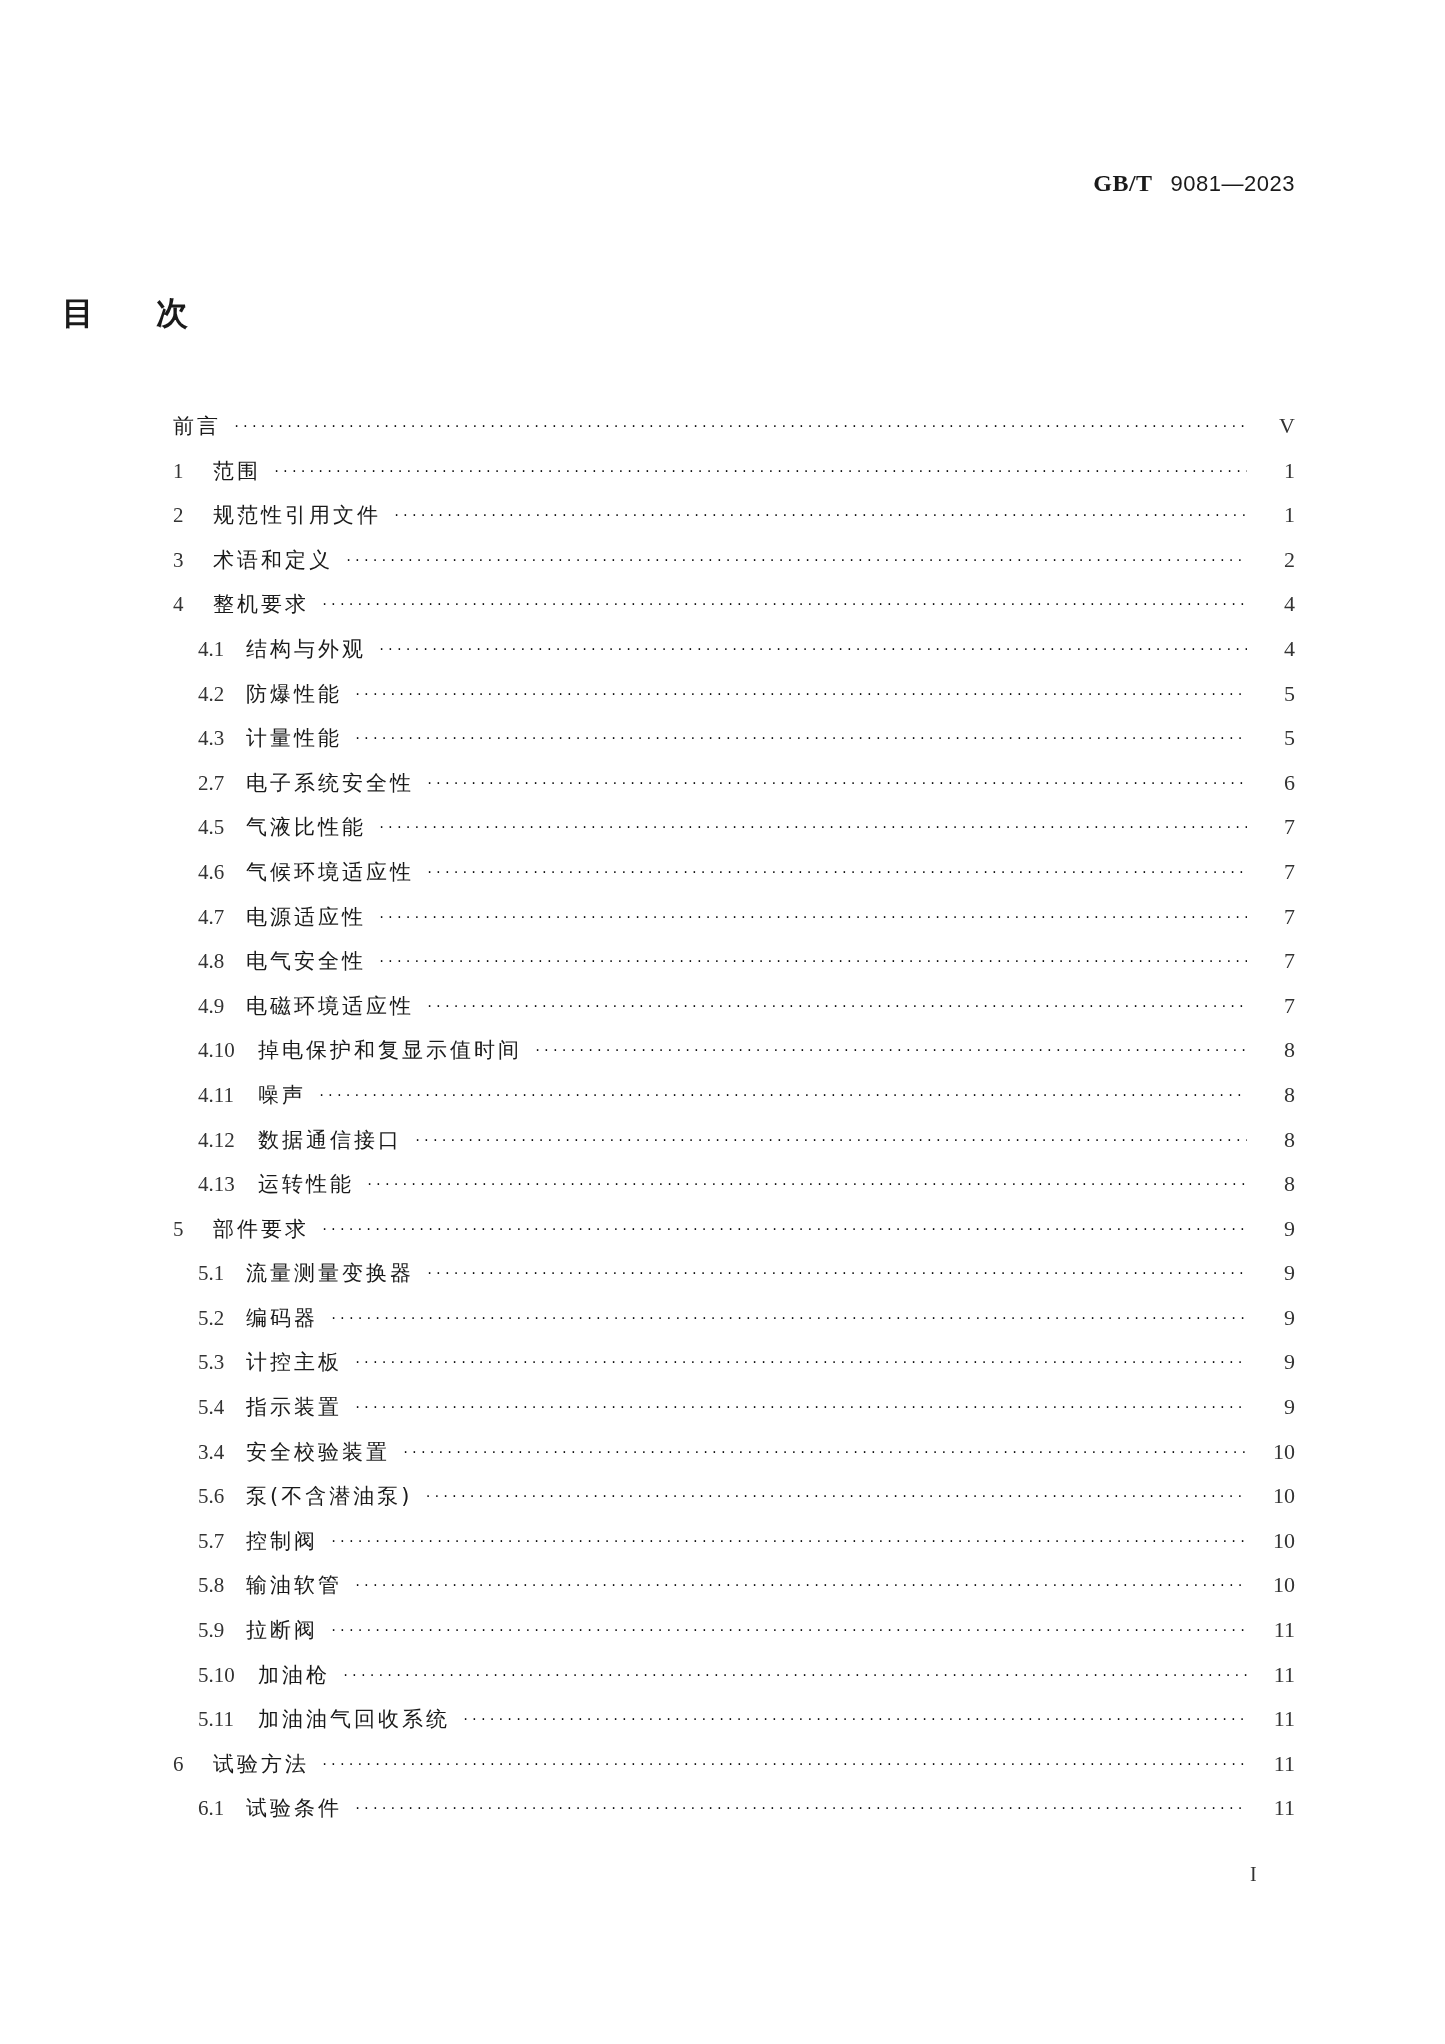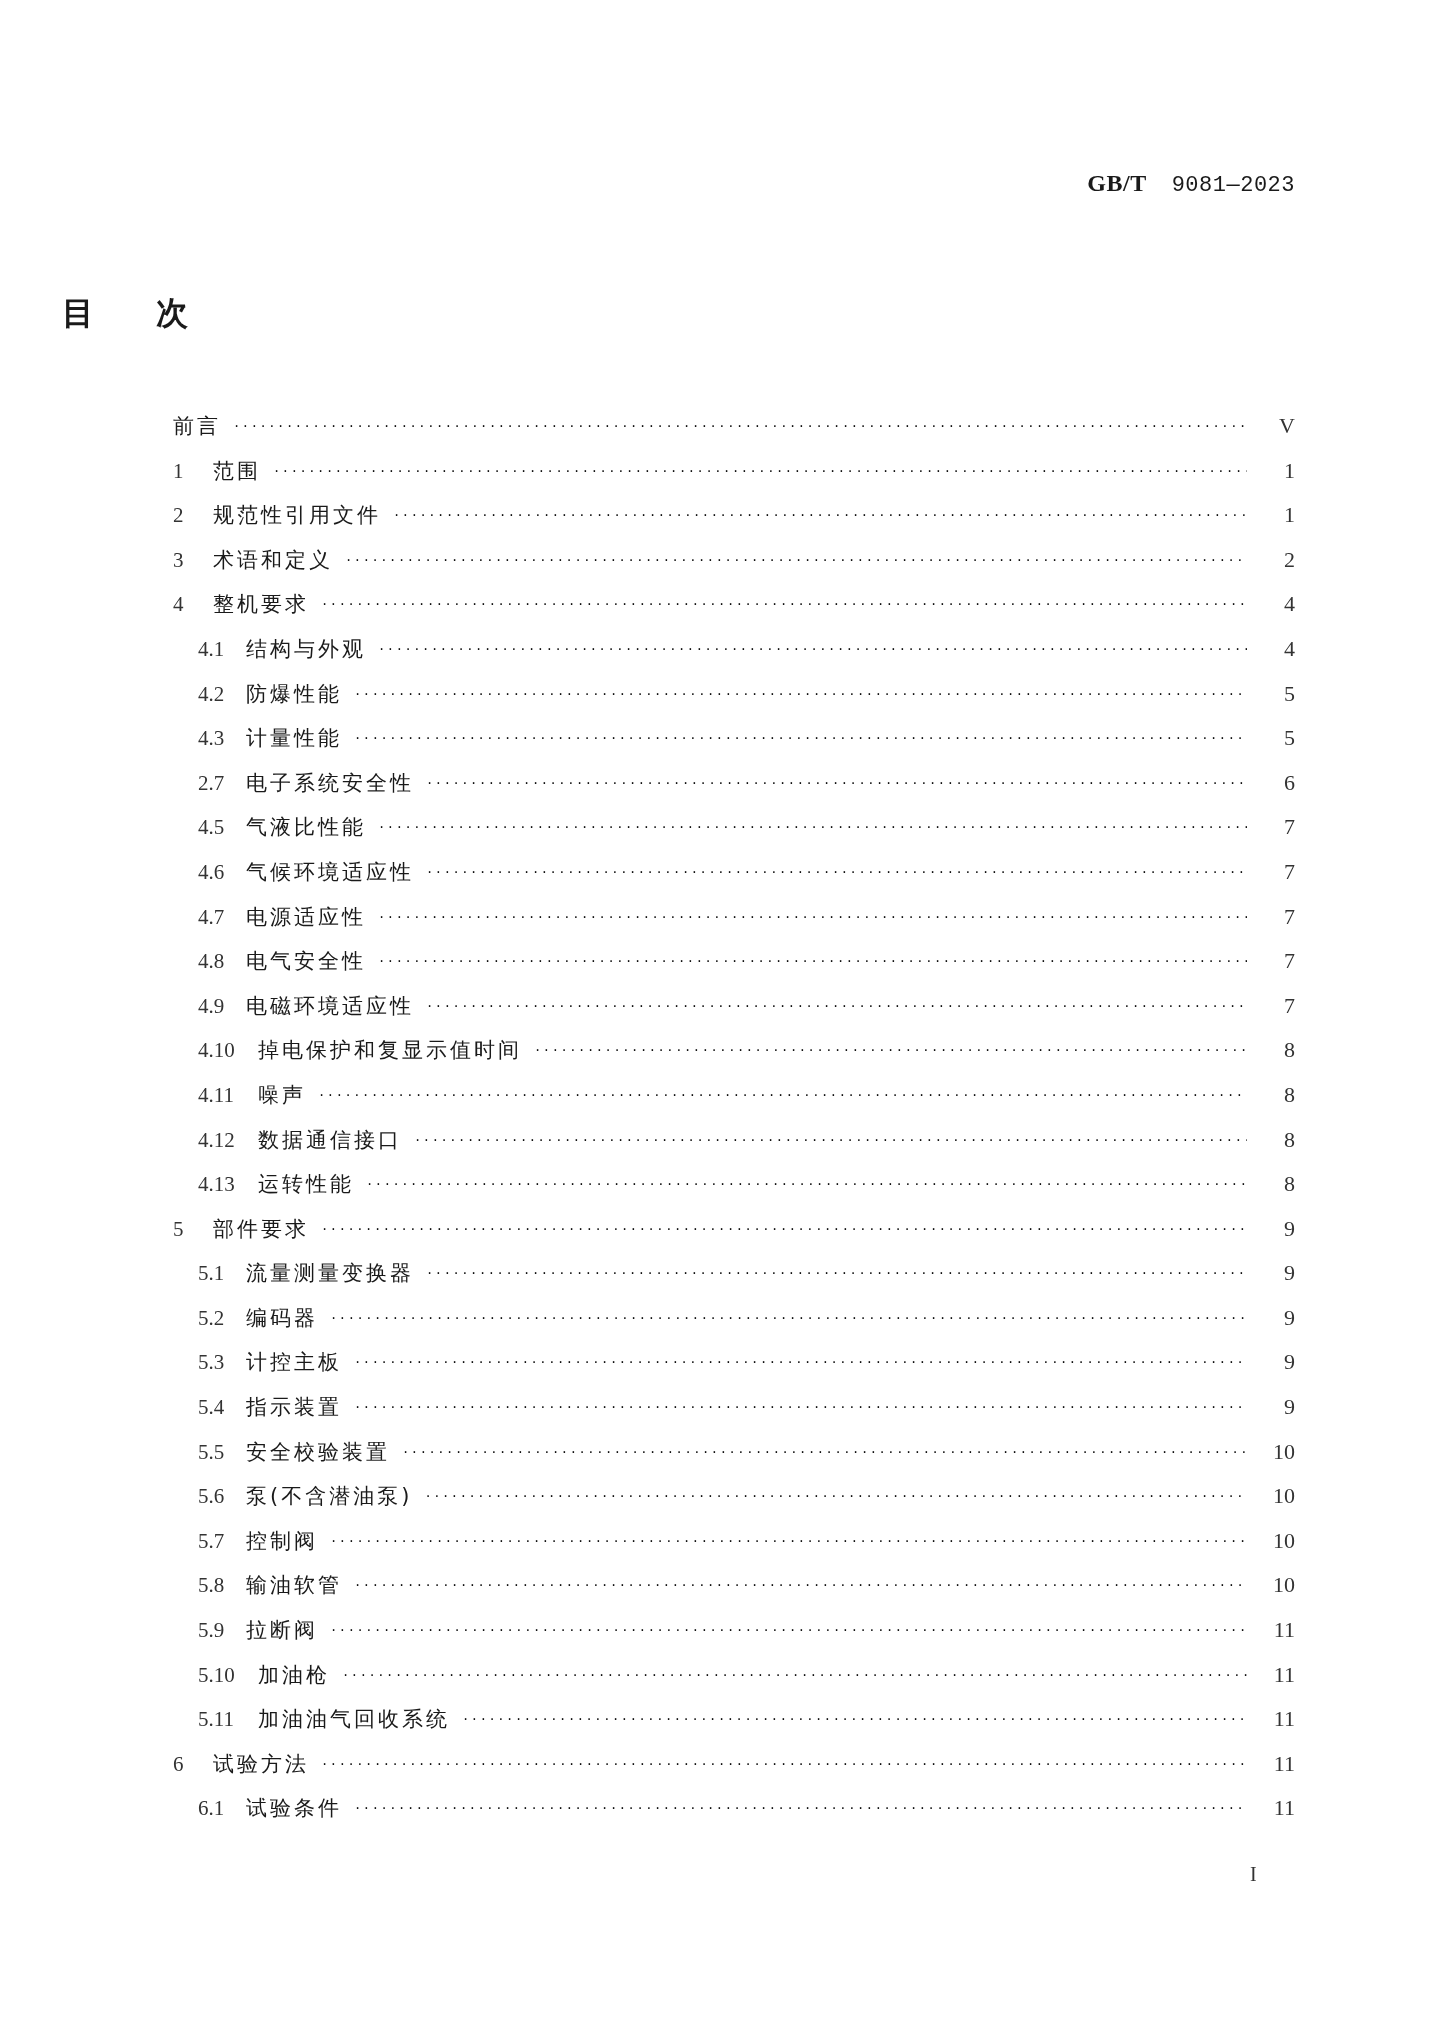--- a/index.html
+++ b/index.html
@@ -23,22 +23,22 @@
       letter-spacing: 0.5px;
       white-space: nowrap;
     }
     .std-code .gbt {
       font-family: "Liberation Serif", serif;
       font-weight: bold;
       font-size: 24px;
       margin-left: 8px;
     }
     .std-code .num {
-      font-family: Liberation Mono, monospace;
-      margin-left: 25px;
+      font-family: Liberation Sans, sans-serif;
+      margin-left: 18px;
     }
     .toc-title {
       position: absolute;
       top: 292px;
       left: 0;
       width: 100%;
       text-align: left;
       font-family: "DejaVu Sans", sans-serif;
       font-size: 32px;
       font-weight: bold;
@@ -249,21 +249,21 @@
       <span class="toc-leader"></span>
       <span class="toc-page">9</span>
     </div>
     <div class="toc-row level-2">
       <span class="toc-num">5.4</span>
       <span class="toc-label">指示装置</span>
       <span class="toc-leader"></span>
       <span class="toc-page">9</span>
     </div>
     <div class="toc-row level-2">
-      <span class="toc-num">5.5</span>
+      <span class="toc-num">3.4</span>
       <span class="toc-label">安全校验装置</span>
       <span class="toc-leader"></span>
       <span class="toc-page">10</span>
     </div>
     <div class="toc-row level-2">
       <span class="toc-num">5.6</span>
       <span class="toc-label">泵(不含潜油泵)</span>
       <span class="toc-leader"></span>
       <span class="toc-page">10</span>
     </div>

